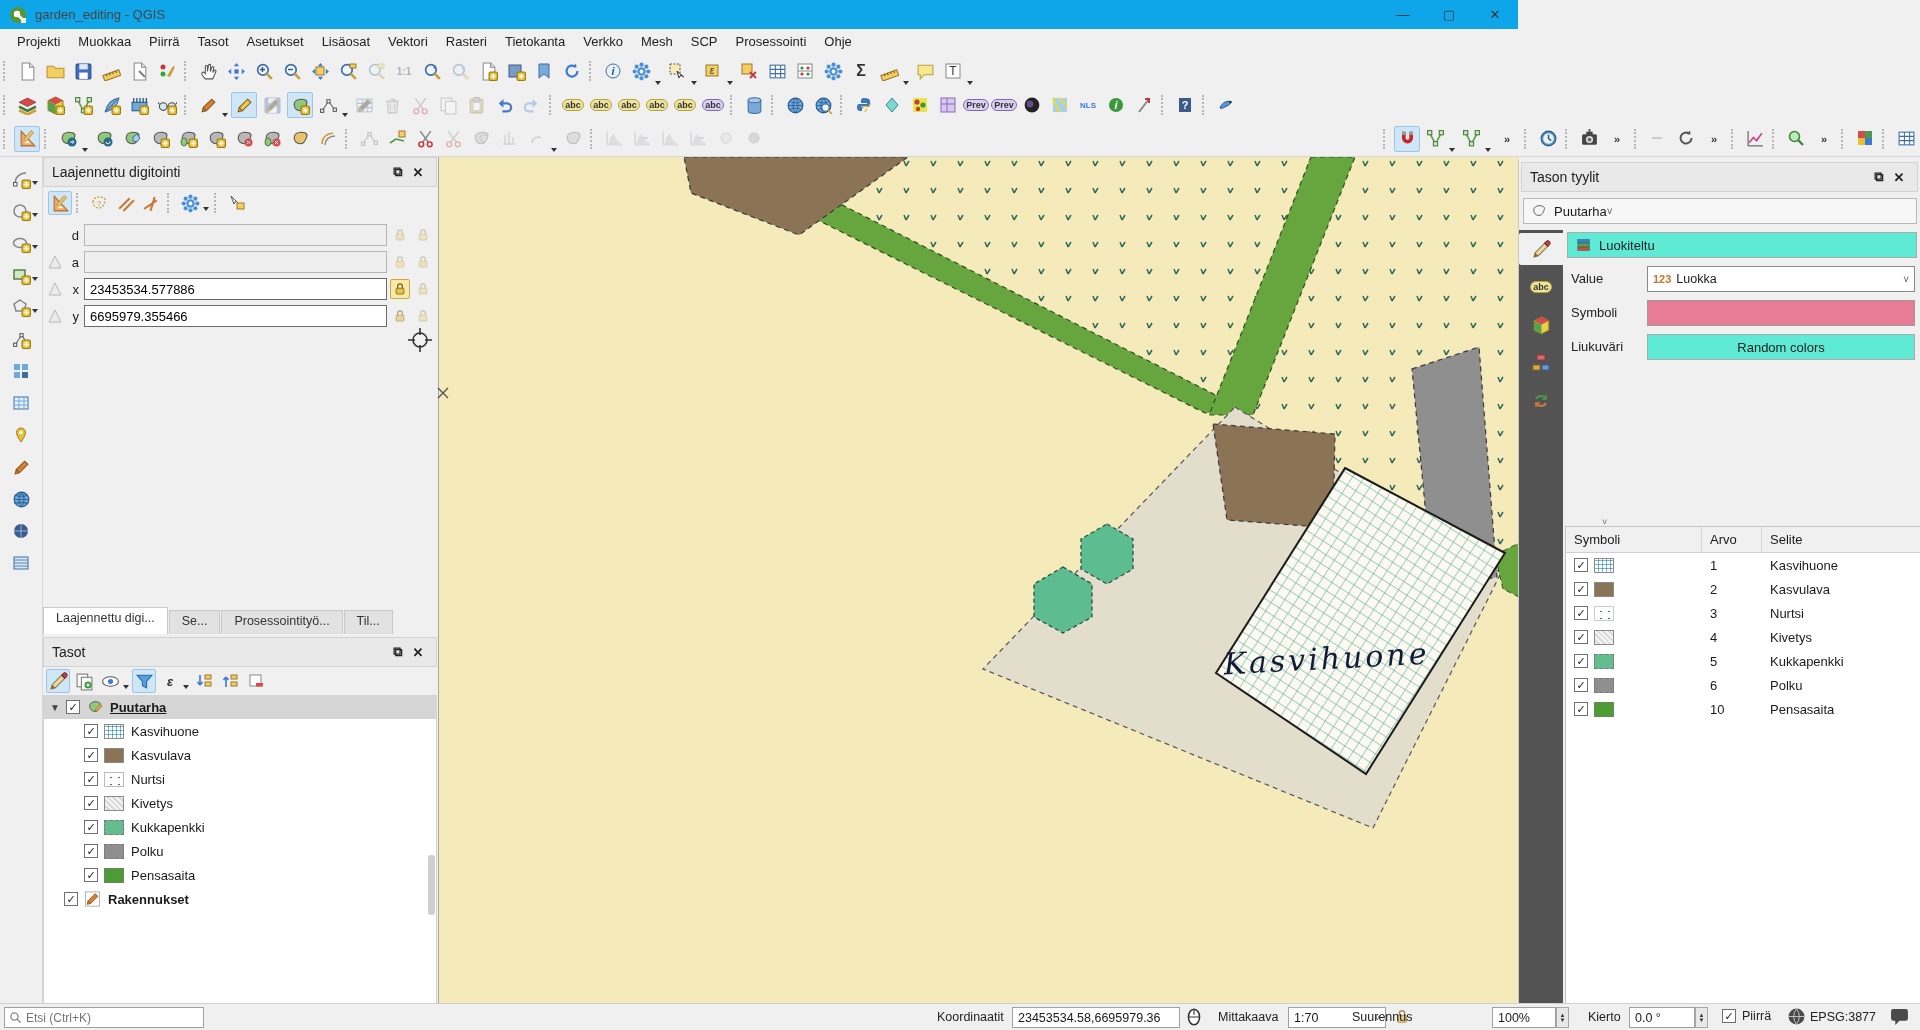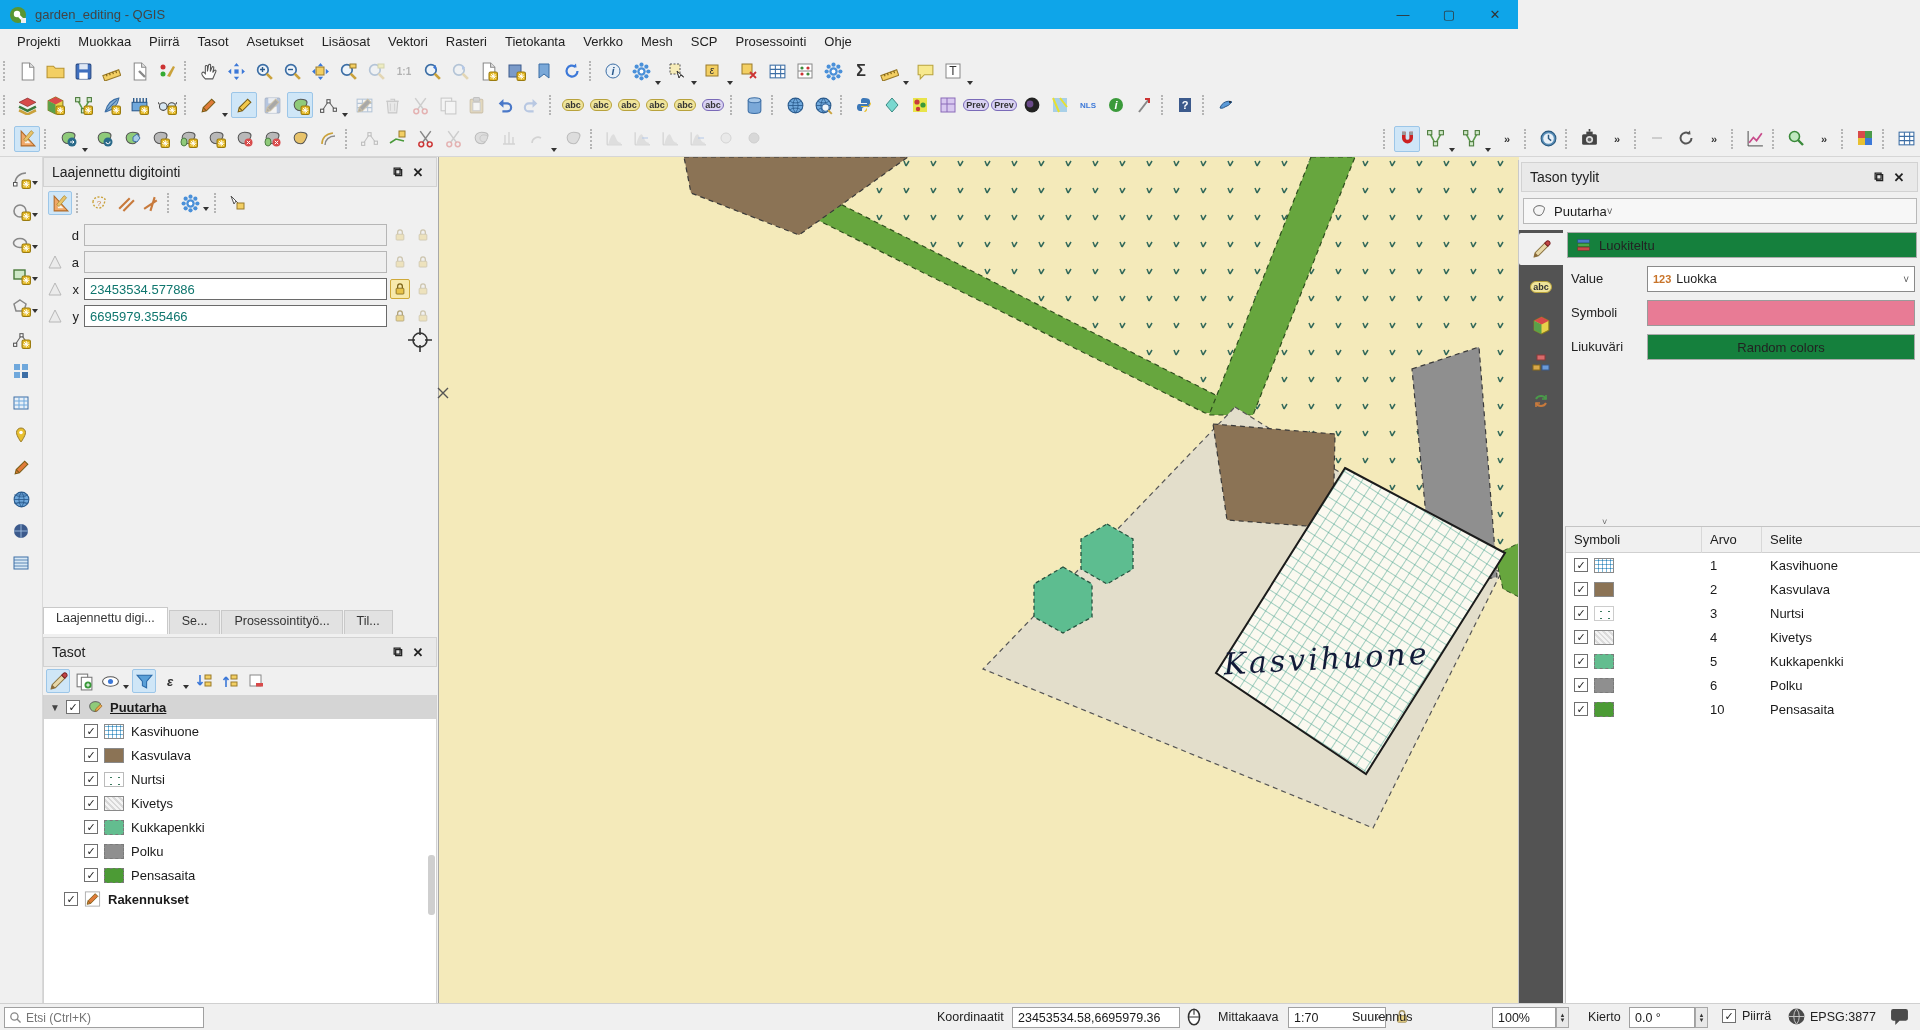--- a/index.html
+++ b/index.html
@@ -38,21 +38,21 @@
   .dock { background:#f0f0f0; }
   .dtitle { height:30px; background:#e9e9e9; border:1px solid #d2d2d2; display:flex; align-items:center; padding:0 8px; font-size:14px; color:#222; }
   .dtitle .sp { flex:1; }
   .dbtn { width:20px; height:20px; display:flex; align-items:center; justify-content:center; font-size:13px; color:#222; font-weight:bold; }
   #digipanel { left:43px; top:157px; width:394px; height:450px; }
   .ptool { display:flex; align-items:center; padding:4px 4px; }
   .ptool .tbi { width:24px; height:24px; }
   .frow { display:flex; align-items:center; margin:5px 4px 5px 2px; height:22px; }
   .fdelta { width:20px; height:18px; display:flex; align-items:center; justify-content:center; opacity:.55; }
   .flabel { width:14px; text-align:right; margin-right:5px; color:#222; }
-  .finput { flex:1; height:22px; border:1px solid #b6b6b6; background:#efefef; padding:0 5px; font:13px "Liberation Sans",sans-serif; color:#0f766e; }
+  .finput { flex:1; height:22px; border:1px solid #b6b6b6; background:#efefef; padding:0 5px; font:13px "Liberation Sans",sans-serif; color:#000000; }
   .finput.on { background:#fff; border:1px solid #6a6a6a; }
   .lockbtn { width:20px; height:20px; margin-left:3px; display:flex; align-items:center; justify-content:center; border:1px solid transparent; border-radius:2px; }
   .lockbtn.dim { opacity:.3; }
   .lockbtn.locked { background:#f7e9ac; border-color:#cfa93a; }
 
   
   #docktabs { left:43px; top:607px; width:394px; height:27px; display:flex; align-items:flex-end; background:#f0f0f0; }
   .dtab { height:24px; padding:3px 12px; border:1px solid #c9c9c9; border-bottom:none; background:#e2e2e2; font-size:12.5px; color:#333; margin-right:1px; white-space:nowrap; overflow:hidden; }
   .dtab.on { background:#fff; height:27px; }
 
@@ -71,21 +71,21 @@
   #map { left:438px; top:157px; width:1080px; height:846px; background:#f4eaba; border-left:1px solid #a8a8a8; }
   #ghlabel { font-family:"DejaVu Serif",serif; font-style:italic; }
 
   
   #stylespanel { left:1518px; top:160px; width:402px; height:846px; background:#f0f0f0; border-left:1px solid #c9c9c9; }
   #lcombo { position:absolute; left:4px; top:38px; width:394px; height:26px; background:#f7f7f7; border:1px solid #b8b8b8; display:flex; align-items:center; padding:0 6px; }
   #strip { position:absolute; left:0px; top:70px; width:44px; height:776px; background:#535353; display:flex; flex-direction:column; align-items:center; }
   .stripi { width:34px; height:32px; display:flex; align-items:center; justify-content:center; margin:3px 0; }
   .stripi.on { background:#f0f0f0; border-radius:2px 0 0 2px; width:44px; }
   .rcontent { position:absolute; left:46px; top:70px; width:356px; height:776px; }
-  .rbtn { background:#15803d; border:1px solid #ababab; display:flex; align-items:center; justify-content:center; color:#222; }
+  .rbtn { background:#5eead4; border:1px solid #ababab; display:flex; align-items:center; justify-content:center; color:#222; }
   .rlabel { color:#222; }
   .rtable { position:absolute; left:0; top:296px; width:356px; height:514px; background:#fff; border:1px solid #c4c4c4; font-size:13px; }
   .rthead { display:flex; height:26px; background:#f0f0f0; border-bottom:1px solid #d0d0d0; align-items:center; }
   .rthead div { padding-left:8px; }
   .rtr { display:flex; align-items:center; height:24px; }
   .c1 { width:136px; display:flex; align-items:center; padding-left:8px; }
   .c2 { width:60px; }
   .c3 { flex:1; }
 
   

